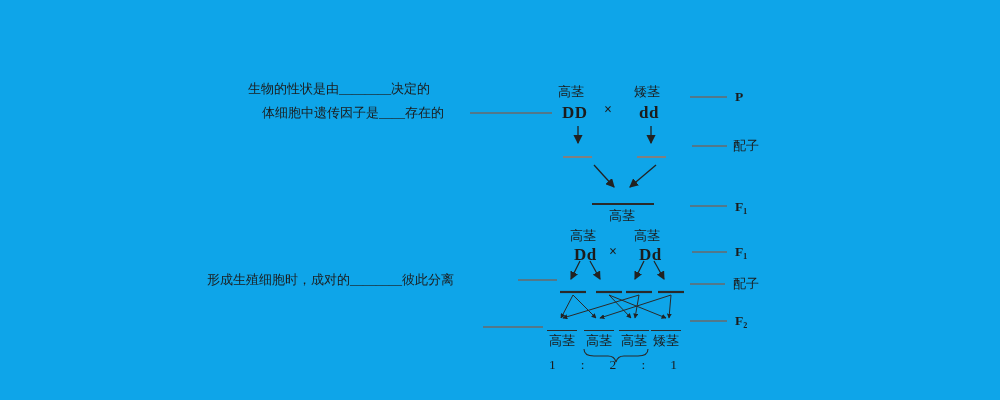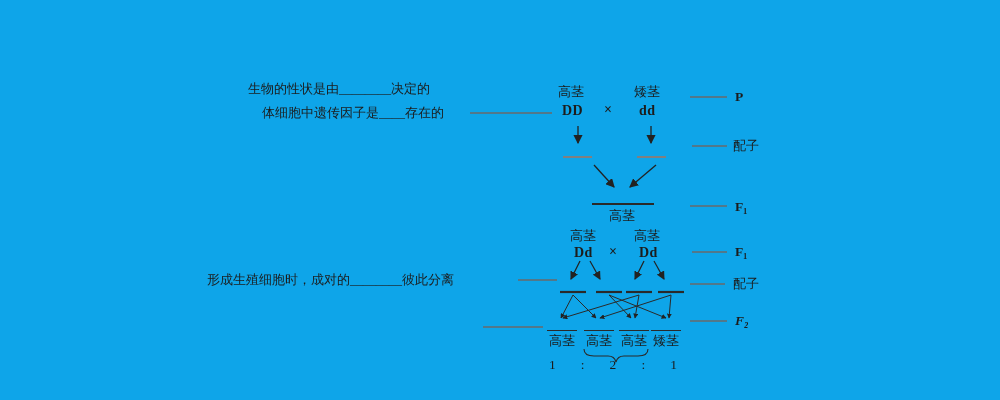--- a/index.html
+++ b/index.html
@@ -1,21 +1,21 @@
 <!DOCTYPE html>
 <html><head>
 <meta charset="utf-8">
 <style>
   html,body{margin:0;padding:0;background:#fff;}
   .canvas{
     position:relative;width:1000px;height:400px;background:#0ea5e9;overflow:hidden;
     font-family:"Liberation Serif","DejaVu Serif",serif;color:#1c1c1c;
   }
   .txt{position:absolute;font-size:13px;line-height:1;white-space:nowrap;color:#1c1c1c;}
-  .geno{font-weight:bold;font-size:14px;letter-spacing:.5px;}
+  .geno{font-weight:bold;font-size:17px;letter-spacing:.5px;}
   .cross-x{font-weight:bold;font-size:14px;}
   .genlabel{font-weight:bold;font-size:13.5px;}
   .cjk{font-size:13px;}
   .overlined{
     position:absolute;top:330px;width:30px;border-top:1.6px solid #2a2a2a;
     padding-top:3px;text-align:center;font-size:13px;line-height:1;
   }
   .ratio-row{
     position:absolute;left:549px;top:358px;width:128px;display:flex;
     justify-content:space-between;font-size:13.5px;line-height:1;
@@ -43,21 +43,21 @@
   <div class="txt cjk" style="left:634px;top:229px;">高茎</div>
   <div class="txt geno" style="left:574px;top:246px;">Dd</div>
   <div class="txt cross-x" style="left:609px;top:245px;">×</div>
   <div class="txt geno" style="left:639px;top:246px;">Dd</div>
 
   <div class="txt genlabel" style="left:735px;top:90px;">P</div>
   <div class="txt cjk" style="left:733px;top:139px;">配子</div>
   <div class="txt genlabel" style="left:735px;top:200px;">F₁</div>
   <div class="txt genlabel" style="left:735px;top:245px;">F₁</div>
   <div class="txt cjk" style="left:733px;top:277px;">配子</div>
-  <div class="txt genlabel" style="left:735px;top:314px;font-style:italic;">F₂</div>
+  <div class="txt genlabel" style="left:735px;top:314px;">F₂</div>
 
   <div class="overlined" style="left:547px;">高茎</div>
   <div class="overlined" style="left:584px;">高茎</div>
   <div class="overlined" style="left:619px;">高茎</div>
   <div class="overlined" style="left:651px;">矮茎</div>
 
   <div class="ratio-row">
     <span>1</span>
     <span>:</span>
     <span>2</span>

